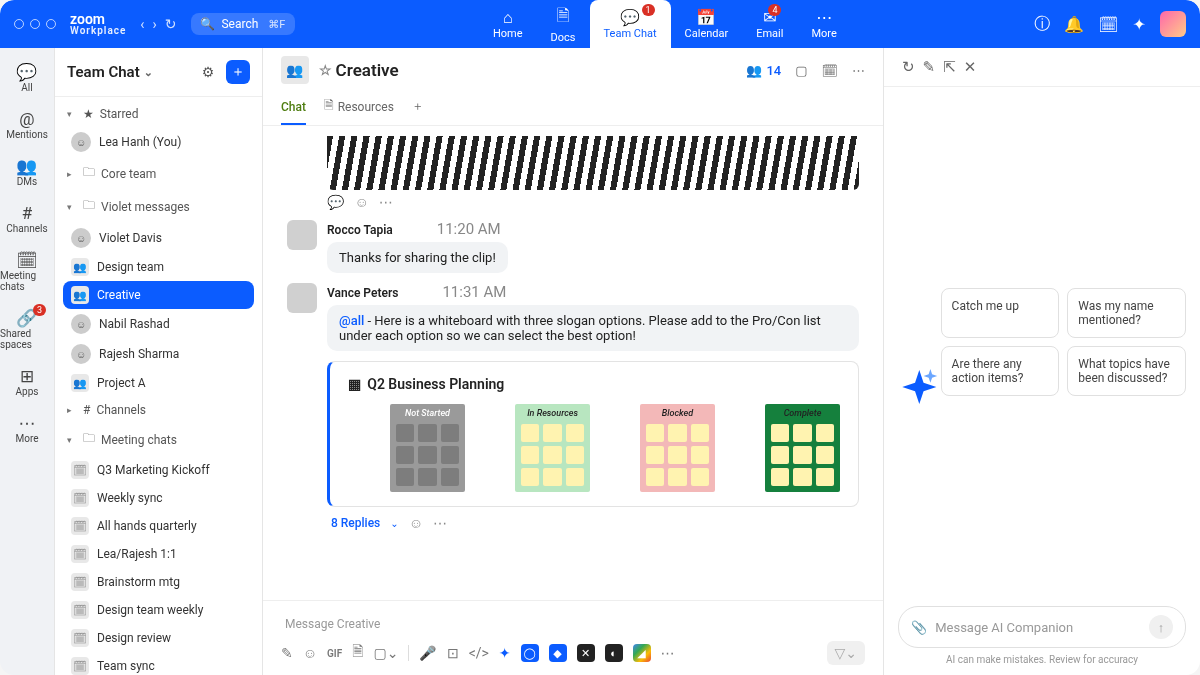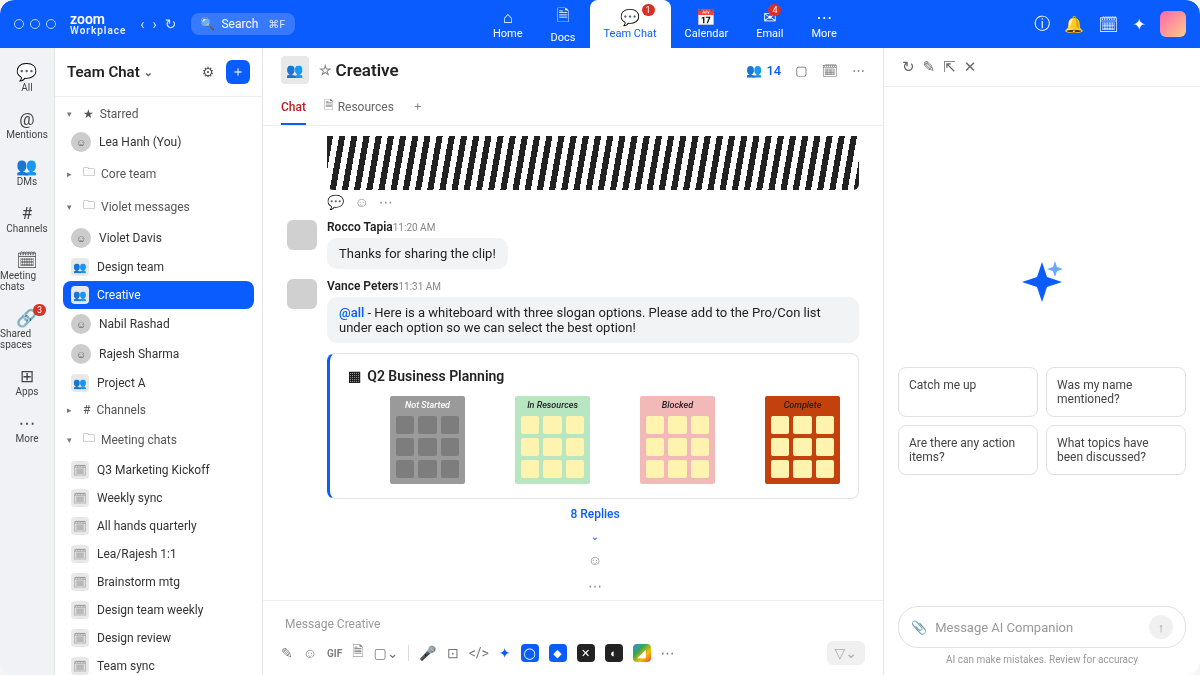--- a/index.html
+++ b/index.html
@@ -49,65 +49,65 @@
 
 
 .main { flex:1; display:flex; flex-direction:column; background:#fff; min-width:0;}
 .chat-head { border-bottom:1px solid #eee; padding: 8px 18px 0 18px;}
 .chat-title-row { display:flex; align-items:center; gap:10px;}
 .chat-title-row h1 { font-size:17px; font-weight:600; display:flex; align-items:center; gap:4px;}
 .chat-title-row .actions { margin-left:auto; display:flex; align-items:center; gap:14px; color:#666;}
 .people-count { display:flex; align-items:center; gap:4px; color:#0b5cff; font-size:13px; font-weight:500;}
 .tabs { display:flex; gap:18px; margin-top:6px; font-size:12px;}
 .tab { padding:6px 0; cursor:pointer; color:#666; display:flex; align-items:center; gap:4px; border-bottom:2px solid transparent;}
-.tab.active { color:#b91c1c; border-bottom-color:#0b5cff; font-weight:500;}
+.tab.active { color:#4d7c0f; border-bottom-color:#0b5cff; font-weight:500;}
 
 .messages { flex:1; overflow-y:auto; padding: 10px 24px;}
 .msg { display:flex; gap:10px; margin: 10px 0; }
 .msg-av { width:30px; height:30px; border-radius:6px; background:#d0d0d0; flex-shrink:0;}
 .msg-body { flex:1; min-width:0;}
 .msg-meta { font-size:12px; color:#333; margin-bottom:4px;}
-.msg-meta b { font-weight:600; color:#222; margin-right:0;}
-.msg-meta .time { color:#888; font-size:10px;}
+.msg-meta b { font-weight:600; color:#222; margin-right:20px;}
+.msg-meta .time { color:#888; font-size:15px;margin-left:24px;}
 .bubble { background:#f1f3f5; border-radius:10px; padding:8px 12px; display:inline-block; font-size:13px; max-width:100%;}
 .bubble.wide { display:block;}
 .mention { color:#0b5cff; font-weight:500;}
-.replies-row { display:flex; align-items:center; gap:10px; color:#0b5cff; font-size:12px; font-weight:500; margin-top:8px; padding-left:4px;flex-direction:column;}
+.replies-row { display:flex; align-items:center; gap:10px; color:#0b5cff; font-size:12px; font-weight:500; margin-top:8px; padding-left:4px;}
 .replies-row .ext { color:#888; font-size:14px;}
 
 .wb-card { border:1px solid #e3e3e3; border-radius:8px; padding:14px 18px; margin-top:10px; border-left:3px solid #0b5cff;}
 .wb-title { font-weight:600; font-size:14px; display:flex; align-items:center; gap:6px; margin-bottom:12px;}
 .kanban { display:flex; gap:8px; font-size:9px; }
 .kcol { flex:1; border-radius:2px; padding:2px; text-align:center;margin-left:42px;}
 .kcol h4 { font-size:9px; font-weight:500; padding:2px 0; font-style:italic;}
 .kgrid { display:grid; grid-template-columns:1fr 1fr 1fr; gap:4px; padding:4px;}
 .knote { height:18px; background:#fff3b0; border-radius:2px;}
 .kcol.ns { background:#9a9a9a; color:#fff;}
 .kcol.ns .knote{ background:#7d7d7d;}
 .kcol.ip { background:#b8e6c0;}
 .kcol.bl { background:#f3b8b8;}
-.kcol.cp { background:#c2410c;}
+.kcol.cp { background:#15803d;}
 
 .hero-img { height:54px; background: repeating-linear-gradient(100deg,#222 0 6px,#fff 6px 12px); border-radius:0 0 6px 6px; margin-left:40px; margin-bottom:4px;}
 .react-row { display:flex; gap:10px; color:#888; font-size:14px; margin-left:40px;}
 
 
 .composer { border-top:1px solid #eee; padding:10px 18px;}
 .compose-input { color:#999; font-size:12px; padding:6px 0 10px 4px;}
 .compose-tools { display:flex; align-items:center; gap:10px; color:#777; font-size:14px;}
 .compose-tools .divider { width:1px; height:16px; background:#ddd;}
 .tool-chip { width:18px; height:18px; border-radius:4px; display:inline-flex; align-items:center; justify-content:center; font-size:11px; color:#fff;}
 .compose-send { margin-left:auto; color:#aaa; background:#f0f0f0; padding:4px 8px; border-radius:6px;}
 
 
 .panel { width:317px; border-left:1px solid #e5e5e5; background:#fff; display:flex; flex-direction:column;}
 .panel-head { display:flex; align-items:center; padding:10px 14px; border-bottom:1px solid #eee;}
 .panel-head h3 { font-size:15px; font-weight:600; flex:1; text-align:center;}
 .panel-head .pico { color:#666; cursor:pointer; font-size:15px; margin:0 4px;}
-.panel-body { flex:1; display:flex; flex-direction:column; align-items:center; justify-content:flex-start; padding:20px 14px;}
+.panel-body { flex:1; display:flex; flex-direction:row; align-items:center; justify-content:flex-start; padding:20px 14px;}
 .ai-logo { width:50px; height:50px; margin: 150px 0 60px 0;}
 .prompt-grid { display:grid; grid-template-columns:1fr 1fr; gap:8px; width:100%;}
 .prompt-card { border:1px solid #e0e0e0; border-radius:8px; padding:10px 10px; font-size:12px; color:#444; cursor:pointer; min-height:44px;}
 .panel-foot { padding:10px 14px;}
 .ai-input { border:1px solid #e0e0e0; border-radius:20px; padding:8px 12px; display:flex; align-items:center; gap:8px; color:#999; font-size:13px;}
 .ai-input .send { margin-left:auto; width:24px; height:24px; border-radius:50%; background:#f0f0f0; display:flex; align-items:center; justify-content:center;}
 .disclaimer { text-align:center; font-size:10px; color:#999; margin-top:6px;}
 
 svg.ai-shape { display:block;}
 </style>

